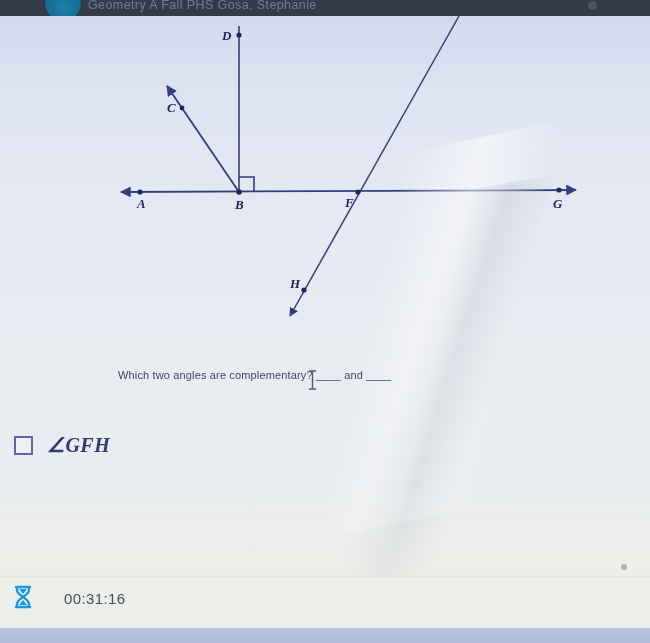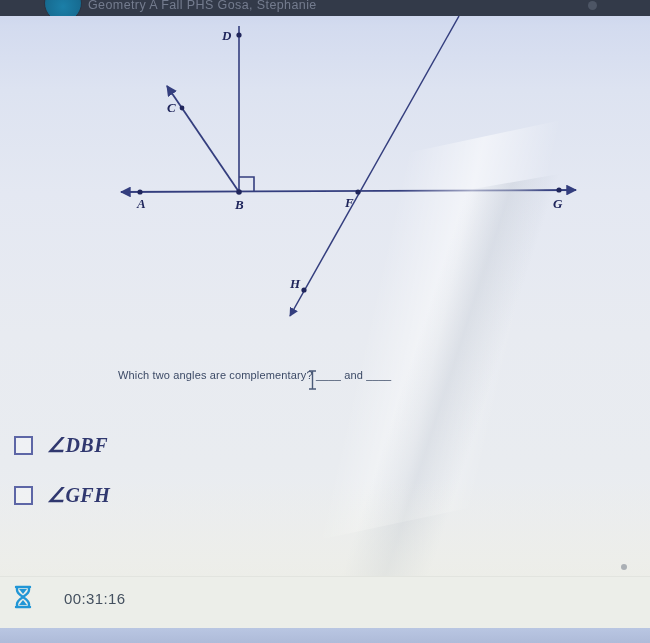--- a/index.html
+++ b/index.html
@@ -227,24 +227,20 @@
   <div class="glare" id="glare-c"></div>
 
   <div id="question">Which two angles are complementary? ____ and ____</div>
   <svg id="text-cursor" viewBox="0 0 9 20">
     <path d="M1 1 h7 M4.5 1 v18 M1 19 h7" stroke="#4a5a78" stroke-width="1.4" fill="none"></path>
   </svg>
 
   <div id="options">
     <div class="option">
       <div class="cbox"></div>
-      <div class="opt-label">∠DBF</div>
-    </div>
-    <div class="option">
-      <div class="cbox"></div>
       <div class="opt-label">∠GFH</div>
     </div>
   </div>
 
   <div id="stray-dot"></div>
 
   <div id="bottombar"></div>
   <svg id="hourglass" viewBox="0 0 26 26">
     <path d="M6 3 h14 M6 23 h14 M7 3 v3 c0 3.2 4 5.6 6 7 -2 1.4 -6 3.8 -6 7 v3
              M19 3 v3 c0 3.2 -4 5.6 -6 7 2 1.4 6 3.8 6 7 v3" stroke="#2196d6" stroke-width="2.4" fill="none" stroke-linecap="round"></path>

